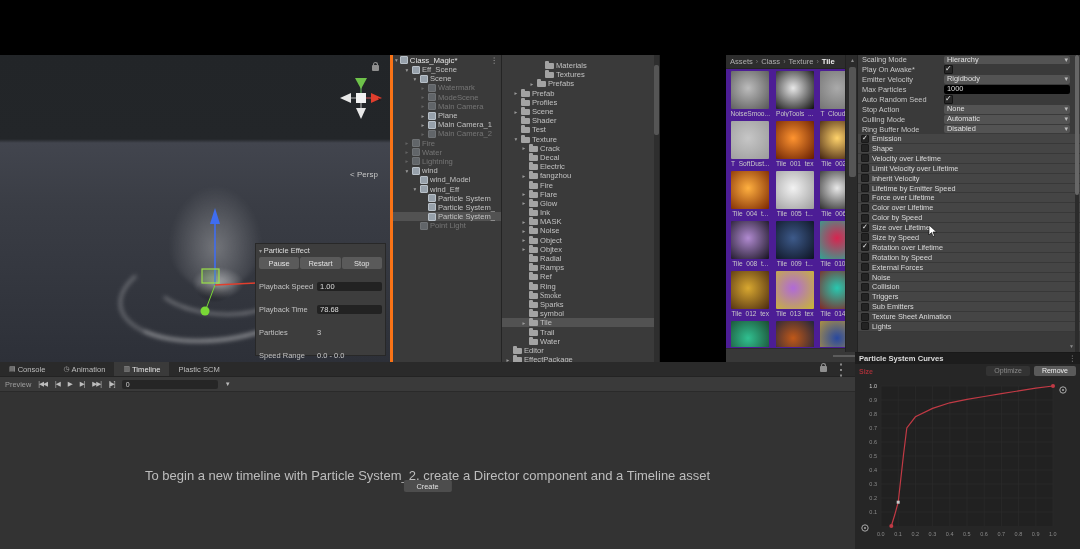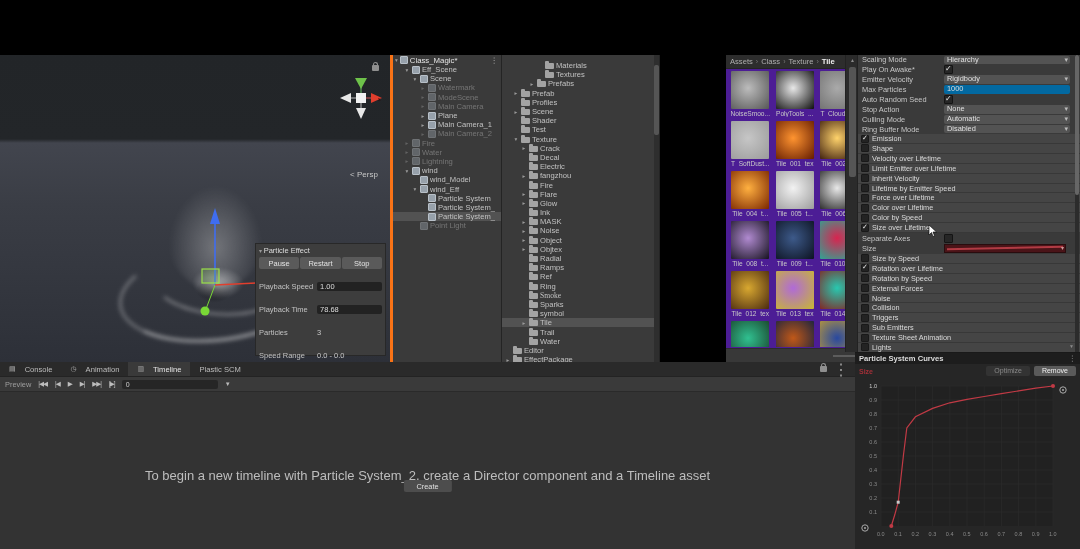--- a/index.html
+++ b/index.html
@@ -86,21 +86,21 @@
       border-right:1px solid #222;}
   #strip .vthumb{left:3px;width:7px;}
 
   
   #insp{left:858px;top:55px;width:222px;height:297px;background:#3a3a3a;overflow:hidden;}
   .irow{display:flex;align-items:center;height:9.9px;font-size:7.4px;padding-left:4px;}
   .irow .ilab{width:82px;flex:none;color:#c6c6c6;white-space:nowrap;overflow:hidden;}
   .irow .dd{width:126px;background:#535353;border-radius:2px;height:8.5px;line-height:8.5px;
       padding:0 3px;color:#e0e0e0;position:relative;box-sizing:border-box;}
   .irow .dd::after{content:"▾";position:absolute;right:2px;top:0;color:#bbb;font-size:7px;}
-  .irow .ifld{width:126px;background:#0369a1;border-radius:2px;height:8.5px;line-height:8.5px;
+  .irow .ifld{width:126px;background:#000000;border-radius:2px;height:8.5px;line-height:8.5px;
       padding:0 3px;color:#ddd;box-sizing:border-box;}
   .modbar{display:flex;align-items:center;height:8.9px;background:#454545;border-bottom:1px solid #383838;
       font-size:7.3px;gap:3px;padding-left:3px;color:#dadada;}
   .mcb{width:6px;height:6px;background:#232323;border:1px solid #191919;border-radius:1px;position:relative;flex:none;}
   .mcb.on::after{content:"✓";position:absolute;left:0;top:-2px;font-size:7px;color:#e8e8e8;}
   #sizerows .irow{height:10.5px;}
   #sizecurve{width:120px;height:7px;background:#4a1418;border:1px solid #2a0c0e;position:relative;overflow:hidden;}
   #sizecurve .cline{position:absolute;left:2px;top:2px;width:116px;height:2px;background:#b23b44;
       transform:rotate(-1.2deg);}
   #sizecurve::after{content:"▾";position:absolute;right:1px;top:-1px;color:#c99;font-size:6px;}
@@ -116,21 +116,21 @@
   #curvectrl{height:14px;display:flex;align-items:center;padding:0 4px;gap:4px;}
   #curvectrl .serieslab{color:#a23038;font-size:7px;font-weight:bold;}
   #curvectrl .spacer{flex:1;}
   .cbtn{height:10px;line-height:10px;border-radius:2px;font-size:7px;padding:0 8px;}
   .cbtn.dim{background:#333;color:#8a8a8a;}
   .cbtn.lit{background:#5a5a5a;color:#f0f0f0;}
 
   
   #bottom{left:0;top:362px;width:855px;height:187px;background:#333;}
   #tabbar{height:14px;background:#2a2a2a;display:flex;align-items:center;border-bottom:1px solid #232323;}
-  .tab{display:flex;align-items:center;gap:9px;height:14px;padding:0 9px;font-size:7.6px;color:#bdbdbd;}
+  .tab{display:flex;align-items:center;gap:2px;height:14px;padding:0 9px;font-size:7.6px;color:#bdbdbd;}
   .tab .ticon{font-size:7px;color:#a9a9a9;}
   .tab.active{background:#3a3a3a;color:#e6e6e6;}
   #tabbar .endicons{margin-left:auto;display:flex;align-items:center;gap:6px;padding-right:6px;color:#9a9a9a;}
   #tlbar{height:14px;background:#3a3a3a;border-bottom:1px solid #2a2a2a;display:flex;align-items:center;
       padding-left:5px;gap:7px;font-size:7.4px;color:#9f9f9f;}
   .transport{letter-spacing:-1px;font-size:6.5px;color:#bdbdbd;}
   #framefld{width:92px;height:9px;background:#262626;border-radius:2px;line-height:9px;
       padding-left:4px;color:#cfcfcf;font-size:7px;}
   #fldarrow{font-size:6px;color:#bbb;}
   #tlmsg{position:absolute;left:0;top:106px;width:100%;text-align:center;font-size:13px;color:#bdbdbd;}
@@ -645,21 +645,21 @@
       <div class="modbar">
         <span class="mcb"></span>
         <span>Shape</span>
       </div>
       <div class="modbar">
         <span class="mcb"></span>
         <span>Velocity over Lifetime</span>
       </div>
       <div class="modbar">
         <span class="mcb"></span>
-        <span>Limit Emitter over Lifetime</span>
+        <span>Limit Velocity over Lifetime</span>
       </div>
       <div class="modbar">
         <span class="mcb"></span>
         <span>Inherit Velocity</span>
       </div>
       <div class="modbar">
         <span class="mcb"></span>
         <span>Lifetime by Emitter Speed</span>
       </div>
       <div class="modbar">
@@ -670,32 +670,20 @@
         <span class="mcb"></span>
         <span>Color over Lifetime</span>
       </div>
       <div class="modbar">
         <span class="mcb"></span>
         <span>Color by Speed</span>
       </div>
       <div class="modbar">
         <span class="mcb on"></span>
         <span>Size over Lifetime</span>
-      </div>
-    </div>
-  <div id="sizerows">
-      <div class="irow">
-        <span class="ilab">Separate Axes</span>
-        <span class="cb"></span>
-      </div>
-      <div class="irow">
-        <span class="ilab">Size</span>
-        <span id="sizecurve">
-          <span class="cline"></span>
-        </span>
       </div>
     </div>
   <div id="mods-bottom">
       <div class="modbar">
         <span class="mcb"></span>
         <span>Size by Speed</span>
       </div>
       <div class="modbar">
         <span class="mcb on"></span>
         <span>Rotation over Lifetime</span>

